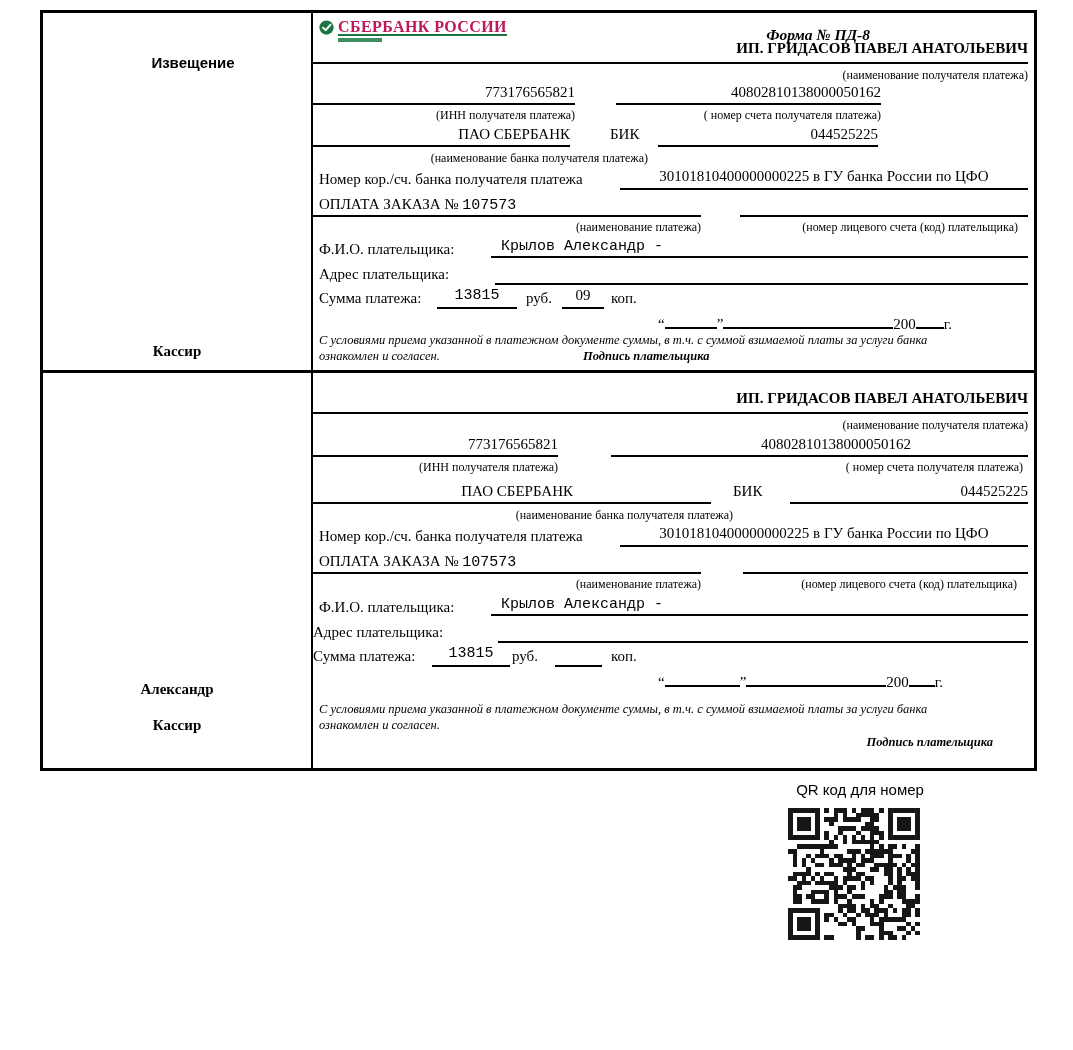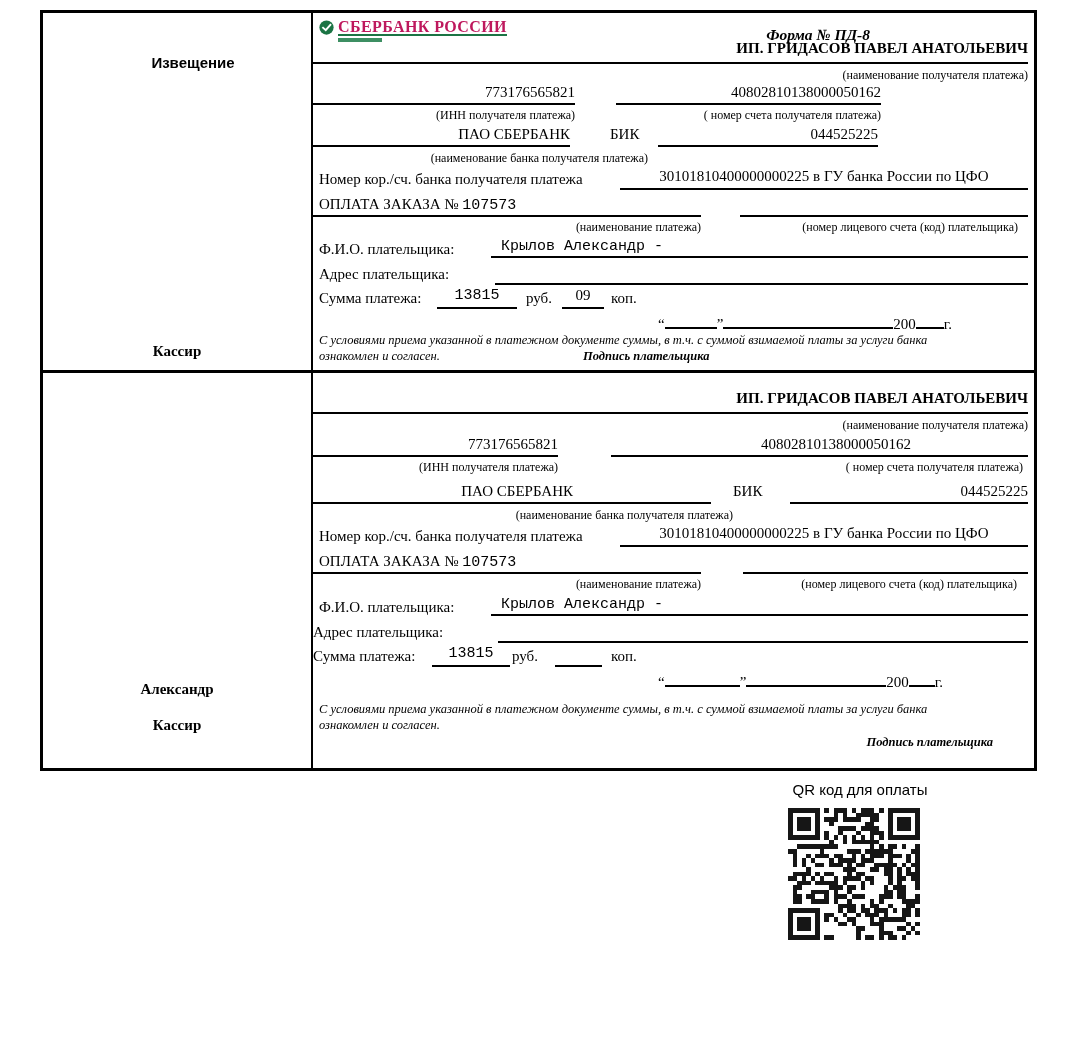--- a/index.html
+++ b/index.html
@@ -144,21 +144,21 @@
     <div class="abs" style="top:275px;left:298px;">коп.</div>
 
     <div class="date-row" style="top:296px;left:345px;"><span>“</span><span class="dl" style="width:75px;"></span><span>”</span><span class="dl" style="width:140px;"></span><span>200</span><span class="dl" style="width:26px;"></span><span>г.</span></div>
 
     <div class="abs terms" style="top:329px;left:6px;">С условиями приема указанной в платежном документе суммы, в т.ч. с суммой взимаемой платы за услуги банка</div>
     <div class="abs terms" style="top:345px;left:6px;">ознакомлен и согласен.</div>
     <div class="abs terms b center" style="top:362px;left:0;width:680px;">Подпись плательщика</div>
   </div>
 </div>
 
-<div class="qr-label">QR код для оплаты</div>
+<div class="qr-label">QR код для номер</div>
 <div class="qr-box"><svg viewBox="0 0 29 29" width="132" height="132" shape-rendering="crispEdges" fill="#161616">
       <rect width="29" height="29" fill="#fff"></rect>
       <rect x="0" y="0" width="1" height="1"></rect>
       <rect x="1" y="0" width="1" height="1"></rect>
       <rect x="2" y="0" width="1" height="1"></rect>
       <rect x="3" y="0" width="1" height="1"></rect>
       <rect x="4" y="0" width="1" height="1"></rect>
       <rect x="5" y="0" width="1" height="1"></rect>
       <rect x="6" y="0" width="1" height="1"></rect>
       <rect x="8" y="0" width="1" height="1"></rect>

